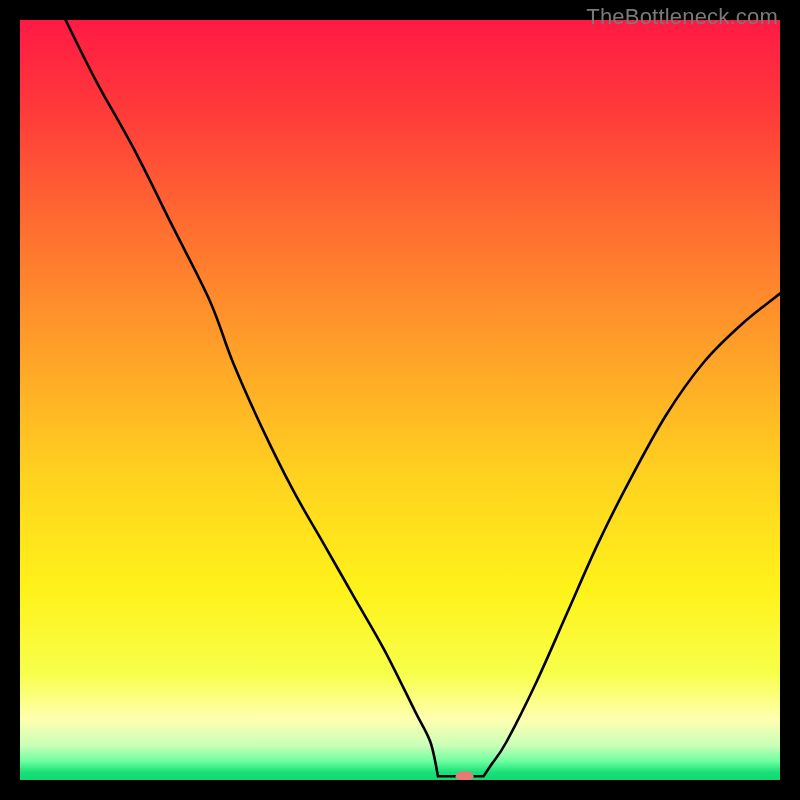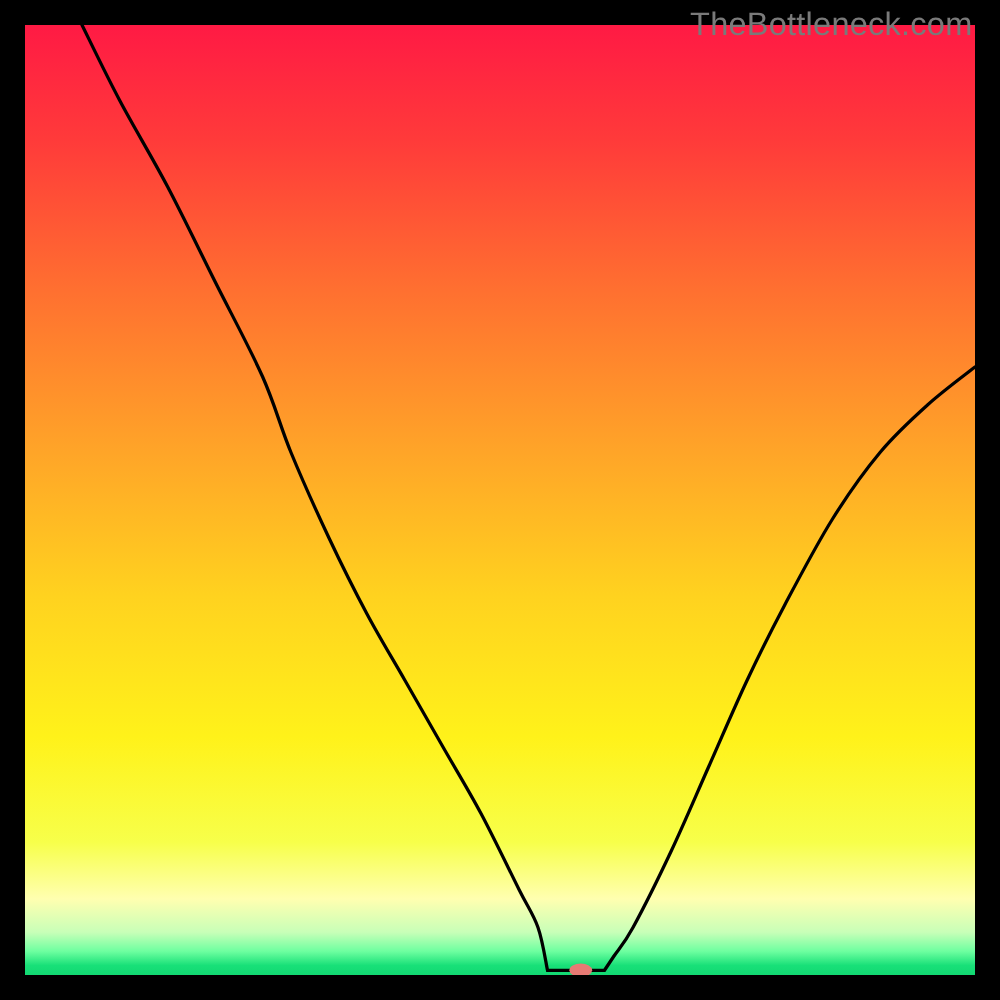--- a/index.html
+++ b/index.html
@@ -23,21 +23,21 @@
     top: 20px;
     width: 760px;
     height: 760px;
     overflow: hidden;
   }
   .watermark {
     position: absolute;
     top: 4px;
     right: 22px;
     color: #7a7a7a;
-    font-size: 26px;
+    font-size: 22px;
     font-weight: 400;
     letter-spacing: 0.2px;
     z-index: 5;
   }
   svg { display: block; }
   .curve {
     fill: none;
     stroke: #000;
     stroke-width: 2.6;
     stroke-linecap: round;

